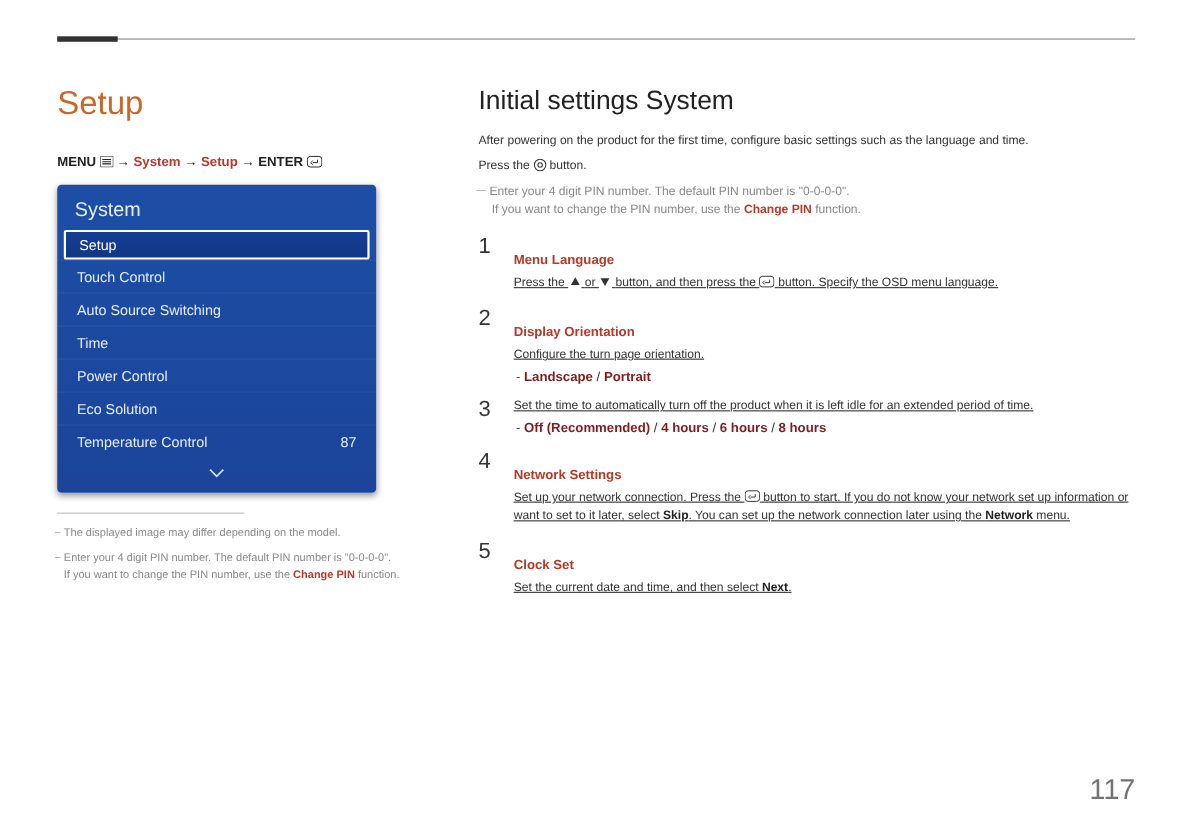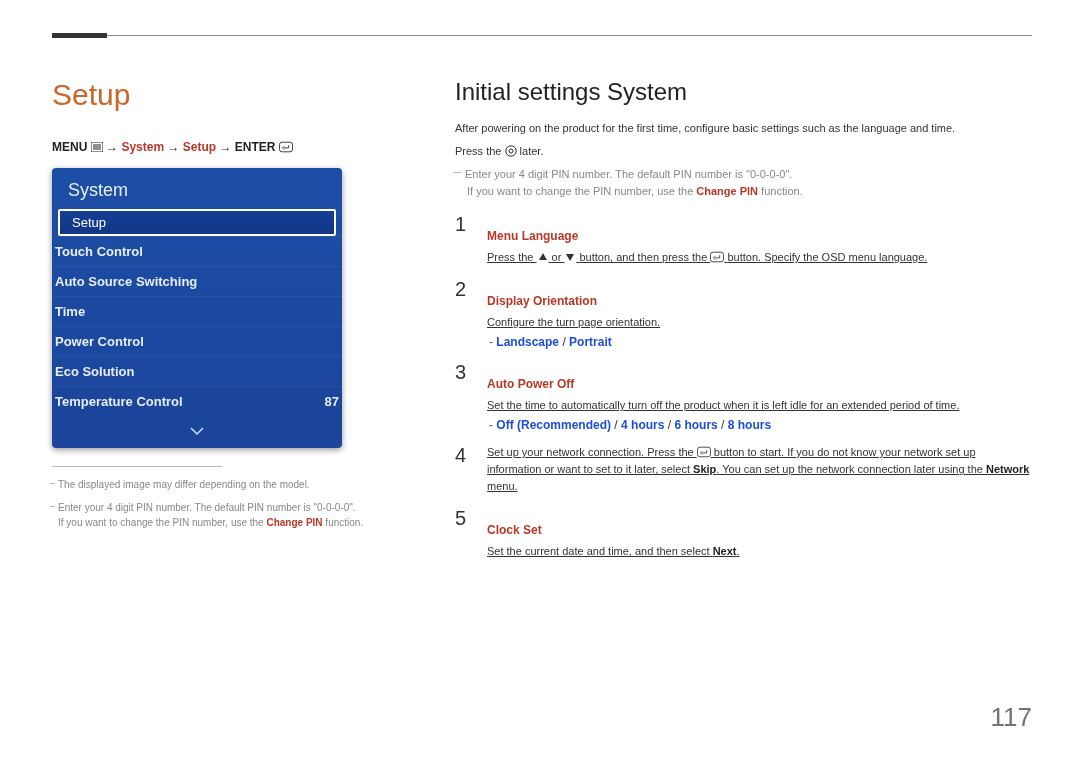--- a/index.html
+++ b/index.html
@@ -22,21 +22,21 @@
   }
   .top-rule::before {
     content: "";
     position: absolute;
     left: 0; top: -3px;
     width: 55px; height: 5px;
     background: #333;
   }
   .columns {
     display: flex;
-    gap: 68px;
+    gap: 48px;
   }
   .left-col { width: 335px; flex-shrink: 0; }
   .right-col { flex: 1; }
 
   .page-title {
     color: #c96628;
     font-size: 30px;
     font-weight: 500;
     margin-bottom: 28px;
   }
@@ -62,25 +62,24 @@
     padding: 12px 16px 8px;
     font-size: 18px;
     font-weight: 400;
     color: #e6eefc;
   }
   .menu-item {
     display: flex;
     justify-content: space-between;
     align-items: center;
     height: 30px;
-    padding: 0 3px;
+    padding: 0 18px;
     font-size: 13px;
     color: #e6eefc;
     border-top: 1px solid rgba(255,255,255,0.06);
-    font-weight: bold;
   }
   .menu-item.selected {
     background: linear-gradient(#153e94, #113685);
     border: 2px solid #fff;
     margin: 0 6px;
     border-radius: 2px;
     color: #fff;
     font-weight: 400;
     padding: 0 12px;
     height: 27px;
@@ -171,21 +170,21 @@
     text-decoration: underline;
   }
   .step-text .bold { font-weight: bold; color: #222; }
   .opt-dash {
     font-size: 12px;
     color: #333;
     padding-left: 2px;
     margin-top: 4px;
   }
   .opt-dash::before { content: "- "; color: #555; }
-  .opt-dash .opt { color: #1d4ed8; font-weight: bold; }
+  .opt-dash .opt { color: #7f1d1d; font-weight: bold; }
   .opt-dash .sep { color: #333; font-weight: normal; }
 
   .page-number {
     position: absolute;
     right: 48px;
     bottom: 30px;
     font-size: 26px;
     color: #737373;
     font-weight: 300;
   }
@@ -280,21 +279,21 @@
       <h2 class="section-heading">Initial settings System</h2>
       <p class="body-text">After powering on the product for the first time, configure basic settings such as the language and time.</p>
       <p class="body-text">
         <span>Press the </span>
         <span>
           <svg class="icon-circ" viewBox="0 0 12 12">
               <circle cx="6" cy="6" r="5.2" fill="none" stroke="#333"></circle>
               <circle cx="6" cy="6" r="2" fill="none" stroke="#333"></circle>
             </svg>
         </span>
-        <span> later.</span>
+        <span> button.</span>
       </p>
       <p class="indent-note">
         <span>Enter your 4 digit PIN number. The default PIN number is "0-0-0-0".</span>
         <span class="sub">
           <span>If you want to change the PIN number, use the </span><span class="red-em">Change PIN</span><span> function.</span>
         </span>
       </p>
 
       <div class="steps">
 
@@ -328,31 +327,31 @@
             <div class="step-text">Configure the turn page orientation.</div>
             <div class="opt-dash">
               <span class="opt">Landscape</span><span class="sep"> / </span><span class="opt">Portrait</span>
             </div>
           </div>
         </div>
 
         <div class="step">
           <div class="step-num">3</div>
           <div class="step-body">
-            <div class="step-title">Auto Power Off</div>
             <div class="step-text">Set the time to automatically turn off the product when it is left idle for an extended period of time.</div>
             <div class="opt-dash">
               <span class="opt">Off (Recommended)</span><span class="sep"> / </span><span class="opt">4 hours</span><span class="sep"> / </span><span class="opt">6 hours</span><span class="sep"> / </span><span class="opt">8 hours</span>
             </div>
           </div>
         </div>
 
         <div class="step">
           <div class="step-num">4</div>
           <div class="step-body">
+            <div class="step-title">Network Settings</div>
             <div class="step-text">
               <span>Set up your network connection. Press the </span>
               <span><svg class="icon-m" viewBox="0 0 16 12">
                     <rect x="0.5" y="0.5" width="15" height="11" rx="3" fill="none" stroke="#333"></rect>
                     <path d="M11 4 v3 h-5 M6 5 l-2 2 l2 2" fill="none" stroke="#333"></path>
                   </svg></span>
               <span> button to start. If you do not know your network set up information or want to set to it later, select </span><span class="bold">Skip</span><span>. You can set up the network connection later using the </span><span class="bold">Network</span><span> menu.</span>
             </div>
           </div>
         </div>

